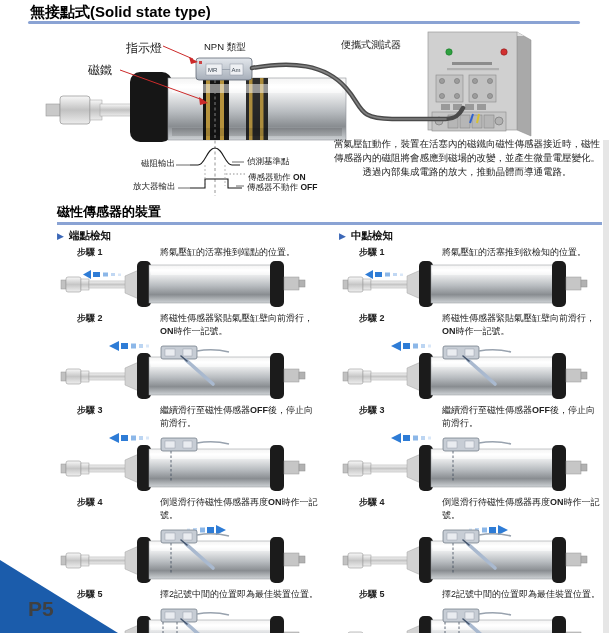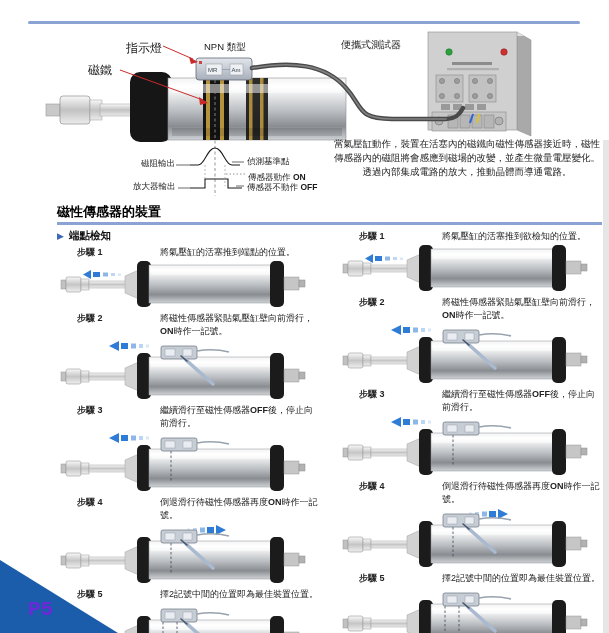--- a/index.html
+++ b/index.html
@@ -22,28 +22,29 @@
   .col-head{display:flex;align-items:center;margin:2px 0 3px 0;}
   .col-marker{display:inline-block;width:10px;color:#3b67b7;font-size:9px;line-height:1;}
   .col-marker::before{content:"▶";}
   .col-title{font-size:10.5px;font-weight:bold;color:#111;margin-left:2px;}
   .step-line{display:flex;font-size:9px;margin:3px 0 1px 0;align-items:baseline;}
   .step-label{width:40px;flex:0 0 40px;font-weight:bold;color:#222;margin-left:20px;}
   .step-text{color:#222;padding-left:43px;}
   .step-fig{margin:2px 0 2px 2px;line-height:0;}
   .p5-tri{position:absolute;left:0;bottom:0;width:0;height:0;
           border-bottom:73px solid #1b5cab;border-right:118px solid transparent;}
-  .p5-txt{position:absolute;left:28px;bottom:12px;color:#6d28d9;font-weight:bold;
-          font-size:21px;font-family:Liberation Mono, monospace;}
+  .p5-txt{position:absolute;left:28px;bottom:12px;color:#404040;font-weight:bold;
+          font-size:21px;font-family:Liberation Sans, sans-serif;}
 </style>
 </head>
 <body>
 
 <div class="page">
 
+  <div class="abs page-title">無接點式(Solid state type)</div>
   <div class="abs rule-top"></div>
 
   <div class="abs top-diagram">
     <svg width="609" height="200" viewBox="0 0 609 200">
       <defs>
         <linearGradient id="TgB" x1="0" y1="0" x2="0" y2="1">
           <stop offset="0" stop-color="#f4f4f4"></stop>
             <stop offset="0.15" stop-color="#ffffff"></stop>
           <stop offset="0.55" stop-color="#b7bbbf"></stop>
             <stop offset="0.78" stop-color="#898d91"></stop>
@@ -391,20 +392,24 @@
               <rect x="124" y="9" width="9" height="7" fill="#e9ecf0" stroke="#8b93a0" stroke-width="0.4"></rect>
               <path d="M138,11 q16,-3 32,1" fill="none" stroke="#98a2ae" stroke-width="1.6"></path>
             </g>
             <g stroke-linecap="round">
               <line x1="127" y1="20" x2="154" y2="44" stroke="#a9b9cf" stroke-width="3.6"></line>
               <line x1="122" y1="16" x2="128" y2="21" stroke="#43536b" stroke-width="1.6"></line>
             </g>
           </svg></div>
       </div>
       <div class="column">
+        <div class="col-head">
+          <span class="col-marker"></span>
+          <span class="col-title">中點檢知</span>
+        </div>
         <div class="step-line">
           <span class="step-label">步驟 1</span>
           <span class="step-text rich">將氣壓缸的活塞推到欲檢知的位置。</span>
         </div>
         <div class="step-fig"><svg width="250" height="48" viewBox="0 13 250 48">
             <defs>
               <linearGradient id="fg5b" x1="0" y1="0" x2="0" y2="1">
                 <stop offset="0" stop-color="#f4f4f4"></stop>
                 <stop offset="0.15" stop-color="#ffffff"></stop>
                 <stop offset="0.55" stop-color="#b7bbbf"></stop>

